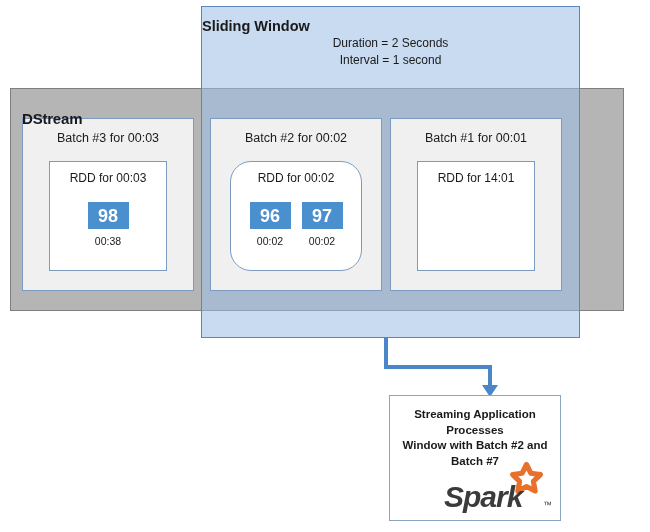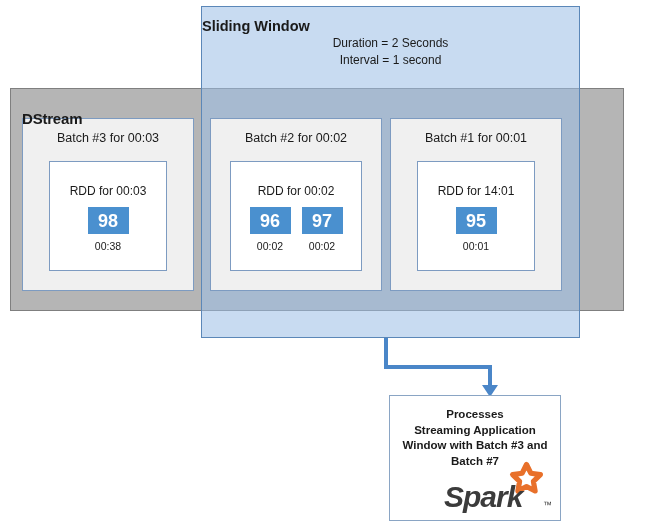--- a/index.html
+++ b/index.html
@@ -101,32 +101,33 @@
     transform: translateX(-50%);
     top: 42px;
     width: 118px;
     height: 110px;
     background: #ffffff;
     border: 1px solid #7d9bc1;
     box-sizing: border-box;
   }
   .rdd-box.wide {
     width: 132px;
+    border-radius: 21px;
   }
   .rdd-title {
     text-align: center;
     font-size: 12px;
     color: #1a1a1a;
-    margin-top: 22px;
+    margin-top: 9px;
   }
   .rdd-values {
     display: flex;
     justify-content: center;
     gap: 11px;
-    margin-top: 9px;
+    margin-top: 17px;
   }
   .value-col {
     display: flex;
     flex-direction: column;
     align-items: center;
   }
   .value-chip {
     width: 41px;
     height: 27px;
     background: #4a90cf;
@@ -224,39 +225,33 @@
           <div class="value-time">00:02</div>
         </div>
       </div>
     </div>
   </div>
 
   <div class="batch-box batch-1">
     <div class="batch-title">Batch #1 for 00:01</div>
     <div class="rdd-box">
       <div class="rdd-title">RDD for 14:01</div>
-      <div class="rdd-values">
-        <div class="value-col">
-          <div class="value-chip">95</div>
-          <div class="value-time">00:01</div>
-        </div>
-      </div>
     </div>
   </div>
 
   <svg class="connector" viewBox="0 0 650 532">
     <polyline points="386,338 386,367 490,367 490,385" fill="none" stroke="#4a86c8" stroke-width="4"></polyline>
     <polygon points="482,385 498,385 490,397" fill="#4a86c8"></polygon>
   </svg>
 
   <div class="process-box">
     <div class="process-text">
+      <div>Streaming Application</div>
       <div>Processes</div>
-      <div>Streaming Application</div>
-      <div>Window with Batch #3 and</div>
+      <div>Window with Batch #2 and</div>
       <div>Batch #7</div>
     </div>
 
     <svg class="spark-logo" viewBox="0 0 112 56">
 
       <g>
         <path d="M86.5 4.5 L90.8 13.2 L100.4 14.6 L93.4 21.4 L95.1 31.0 L86.5 26.5 L77.9 31.0 L79.6 21.4 L72.6 14.6 L82.2 13.2 Z" fill="none" stroke="#e8702a" stroke-width="5.2" stroke-linejoin="round"></path>
       </g>
 
       <text x="4" y="47" font-family="'Liberation Sans', sans-serif" font-size="30" font-weight="bold" font-style="italic" fill="#3b3b3b" letter-spacing="-1">Spark</text>

